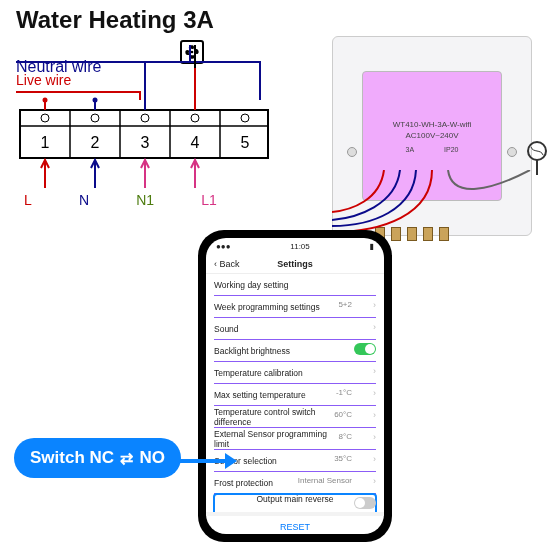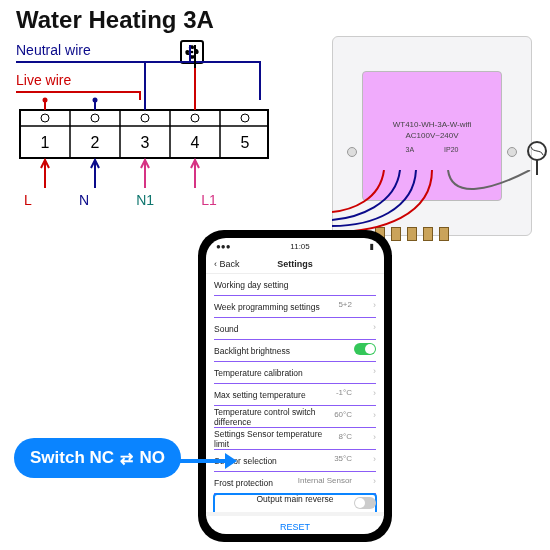--- a/index.html
+++ b/index.html
@@ -14,40 +14,40 @@
   }
   .title {
     position: absolute;
     top: 6px;
     left: 16px;
     font-size: 24px;
     font-weight: 600;
     color: #111;
   }
   
-  .neutral-label { position:absolute; top:42px; left:16px; font-size:14px; color:#0a0a8a; }
+  .neutral-label { position:absolute; top:58px; left:16px; font-size:16px; color:#0a0a8a; }
   .neutral-line  { position:absolute; top:61px; left:16px; width:60px; height:2px; background:#0a0a8a; }
   .live-label    { position:absolute; top:72px; left:16px; font-size:14px; color:#c00; }
   .live-line     { position:absolute; top:91px; left:16px; width:52px; height:2px; background:#c00; }
 
   
   .fan {
     position:absolute; top:40px; left:180px;
     width:24px; height:24px; border:2px solid #000; border-radius:3px;
     display:flex; align-items:center; justify-content:center;
   }
   .fan svg { width:16px; height:16px; }
 
   
   .diagram { position:absolute; top:40px; left:10px; width:285px; height:200px; }
 
   .term-labels { position:absolute; top:192px; left:24px; width:240px; display:flex; justify-content:space-between; font-size:14px; }
   .term-labels span:nth-child(1){ color:#c00;}
   .term-labels span:nth-child(2){ color:#0a0a8a;}
-  .term-labels span:nth-child(3){ color:#0f766e;}
+  .term-labels span:nth-child(3){ color:#4d7c0f;}
   .term-labels span:nth-child(4){ color:#d63384;}
 
   
   .device {
     position:absolute; top:36px; right:18px; width:200px; height:200px;
     background:#f4f4f6; border:1px solid #ccc; border-radius:6px;
     display:flex; flex-direction:column; align-items:center; justify-content:center;
     font-size:8px; color:#444;
   }
   .device .plate {
@@ -260,21 +260,21 @@
           </span>
         </div>
         <div class="row">
           <span>Temperature control switch difference</span>
           <span class="val">
             <span>8°C</span>
             <span class="chev">›</span>
           </span>
         </div>
         <div class="row">
-          <span>Settings Sensor temperature limit</span>
+          <span>External Sensor programming limit</span>
           <span class="val">
             <span>35°C</span>
             <span class="chev">›</span>
           </span>
         </div>
         <div class="row">
           <span>Sensor selection</span>
           <span class="val">
             <span>Internal Sensor</span>
             <span class="chev">›</span>

